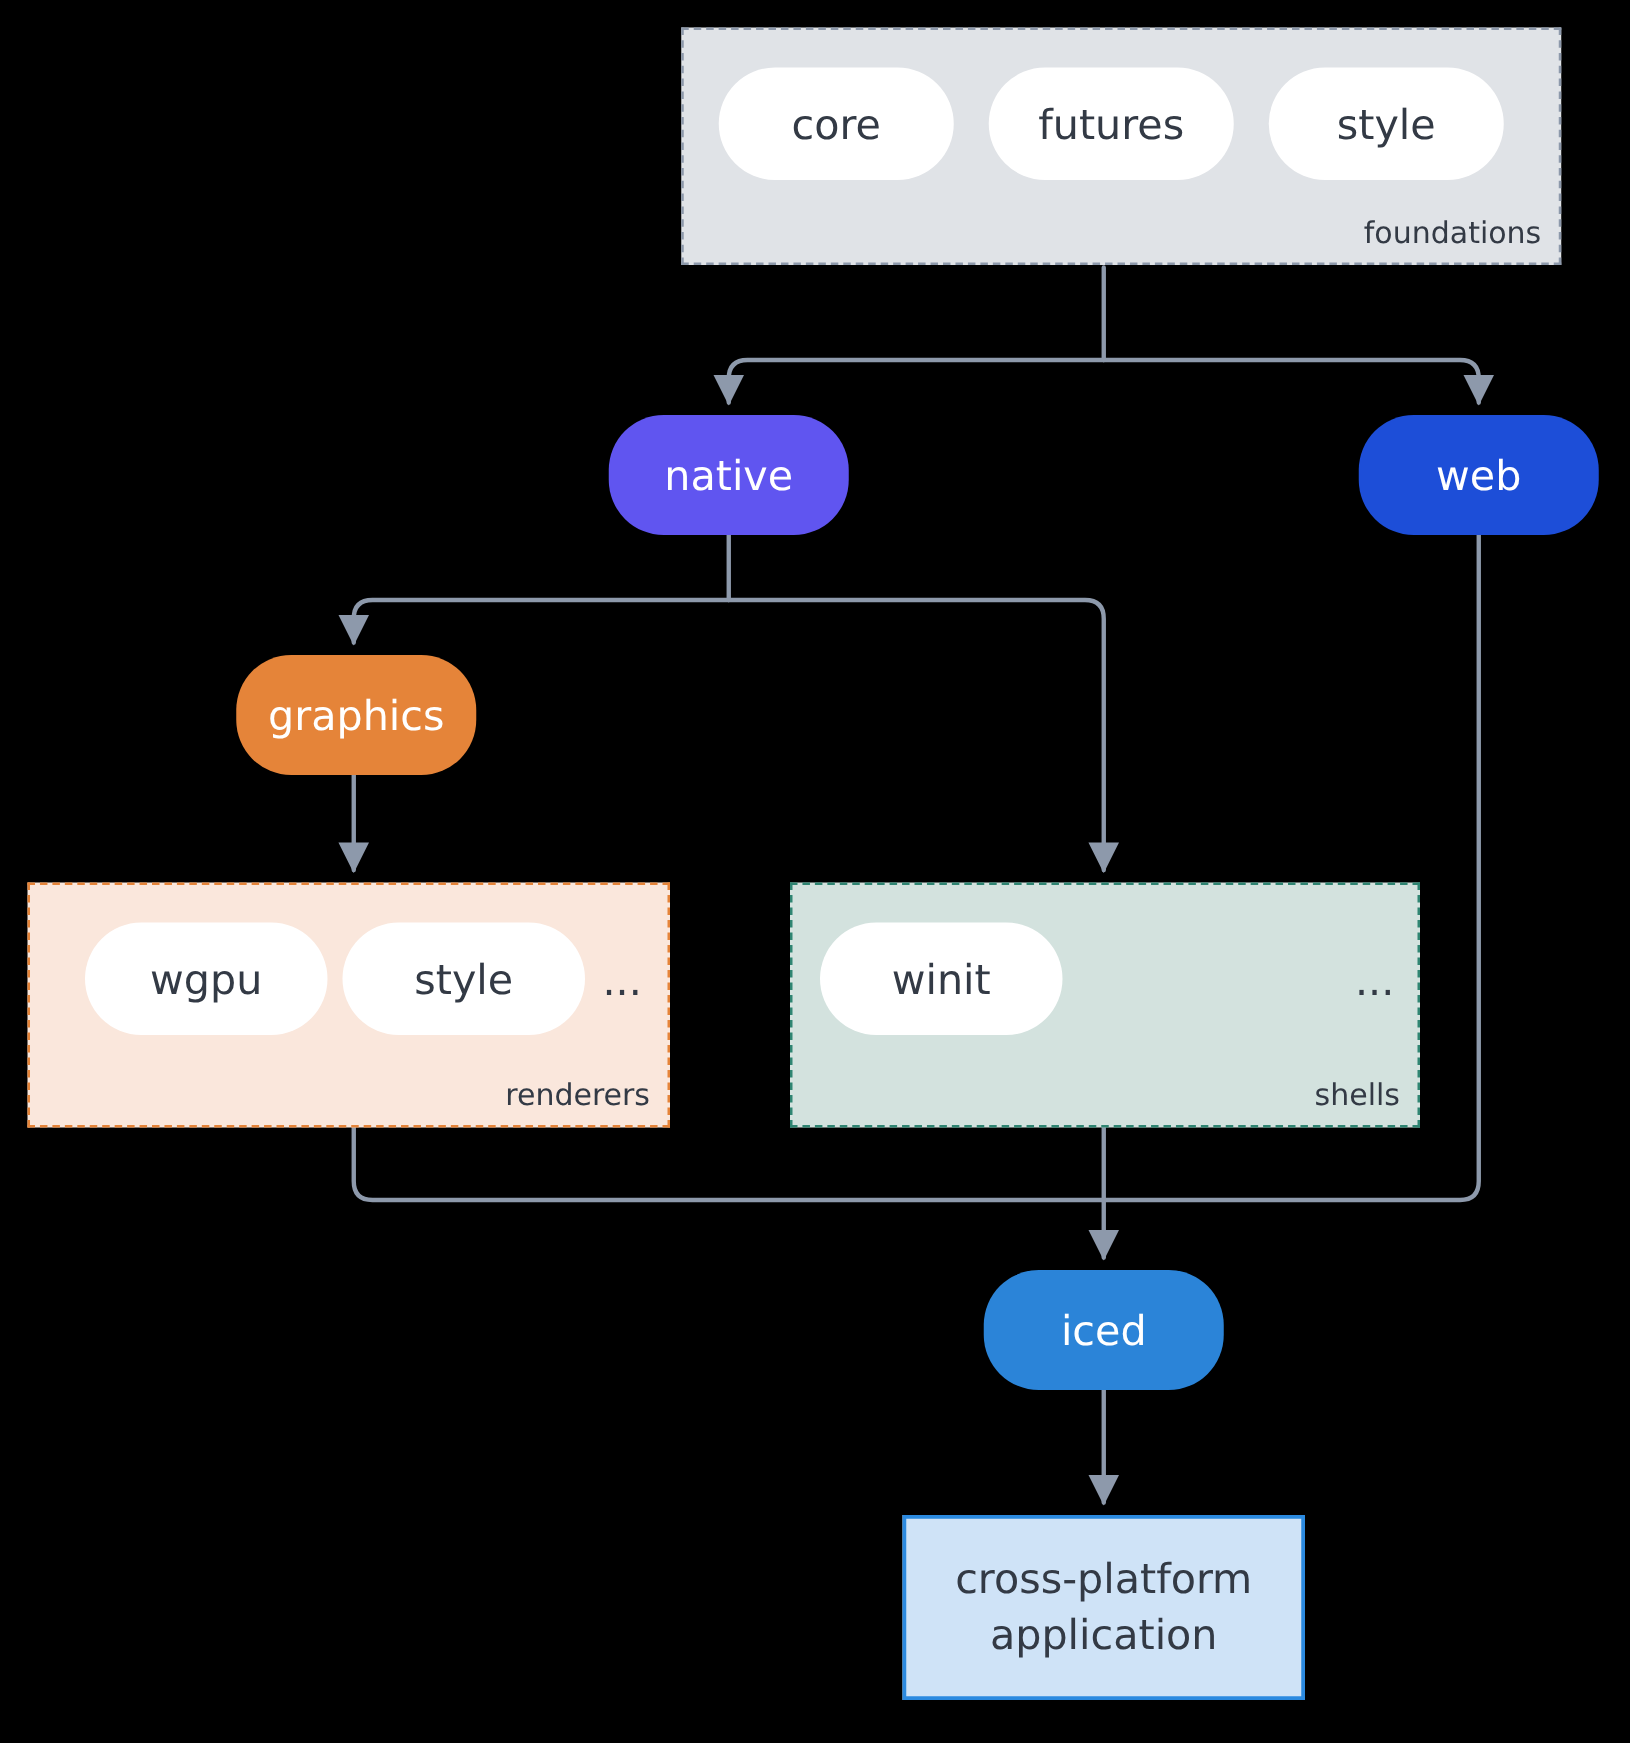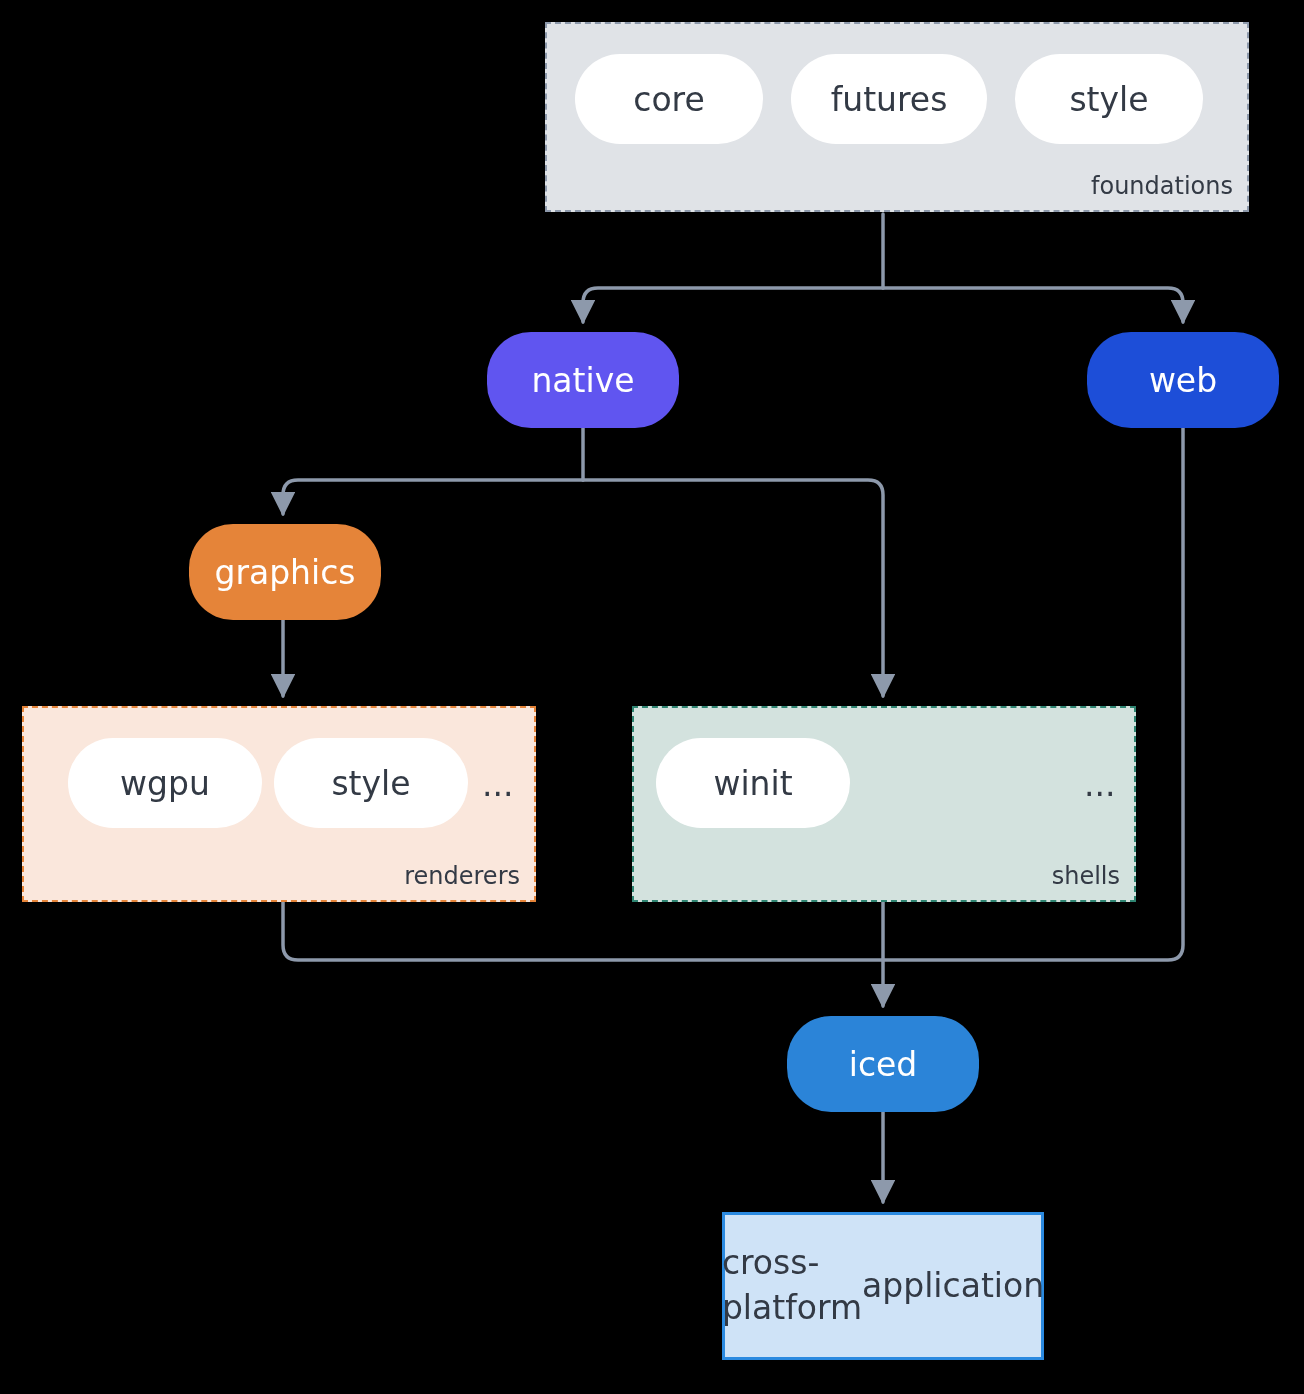--- a/index.html
+++ b/index.html
@@ -94,20 +94,21 @@
 
   
   .rect-node {
     position: absolute;
     box-sizing: border-box;
     left: 722px; top: 1212px;
     width: 322px; height: 148px;
     background: #cfe3f7;
     border: 3px solid #2b8ae0;
     display: flex;
+    flex-direction: column;
     align-items: center;
     justify-content: center;
     font-size: 33px;
     color: #333a45;
     line-height: 1.35;
   }
 </style>
 </head>
 <body>
 

